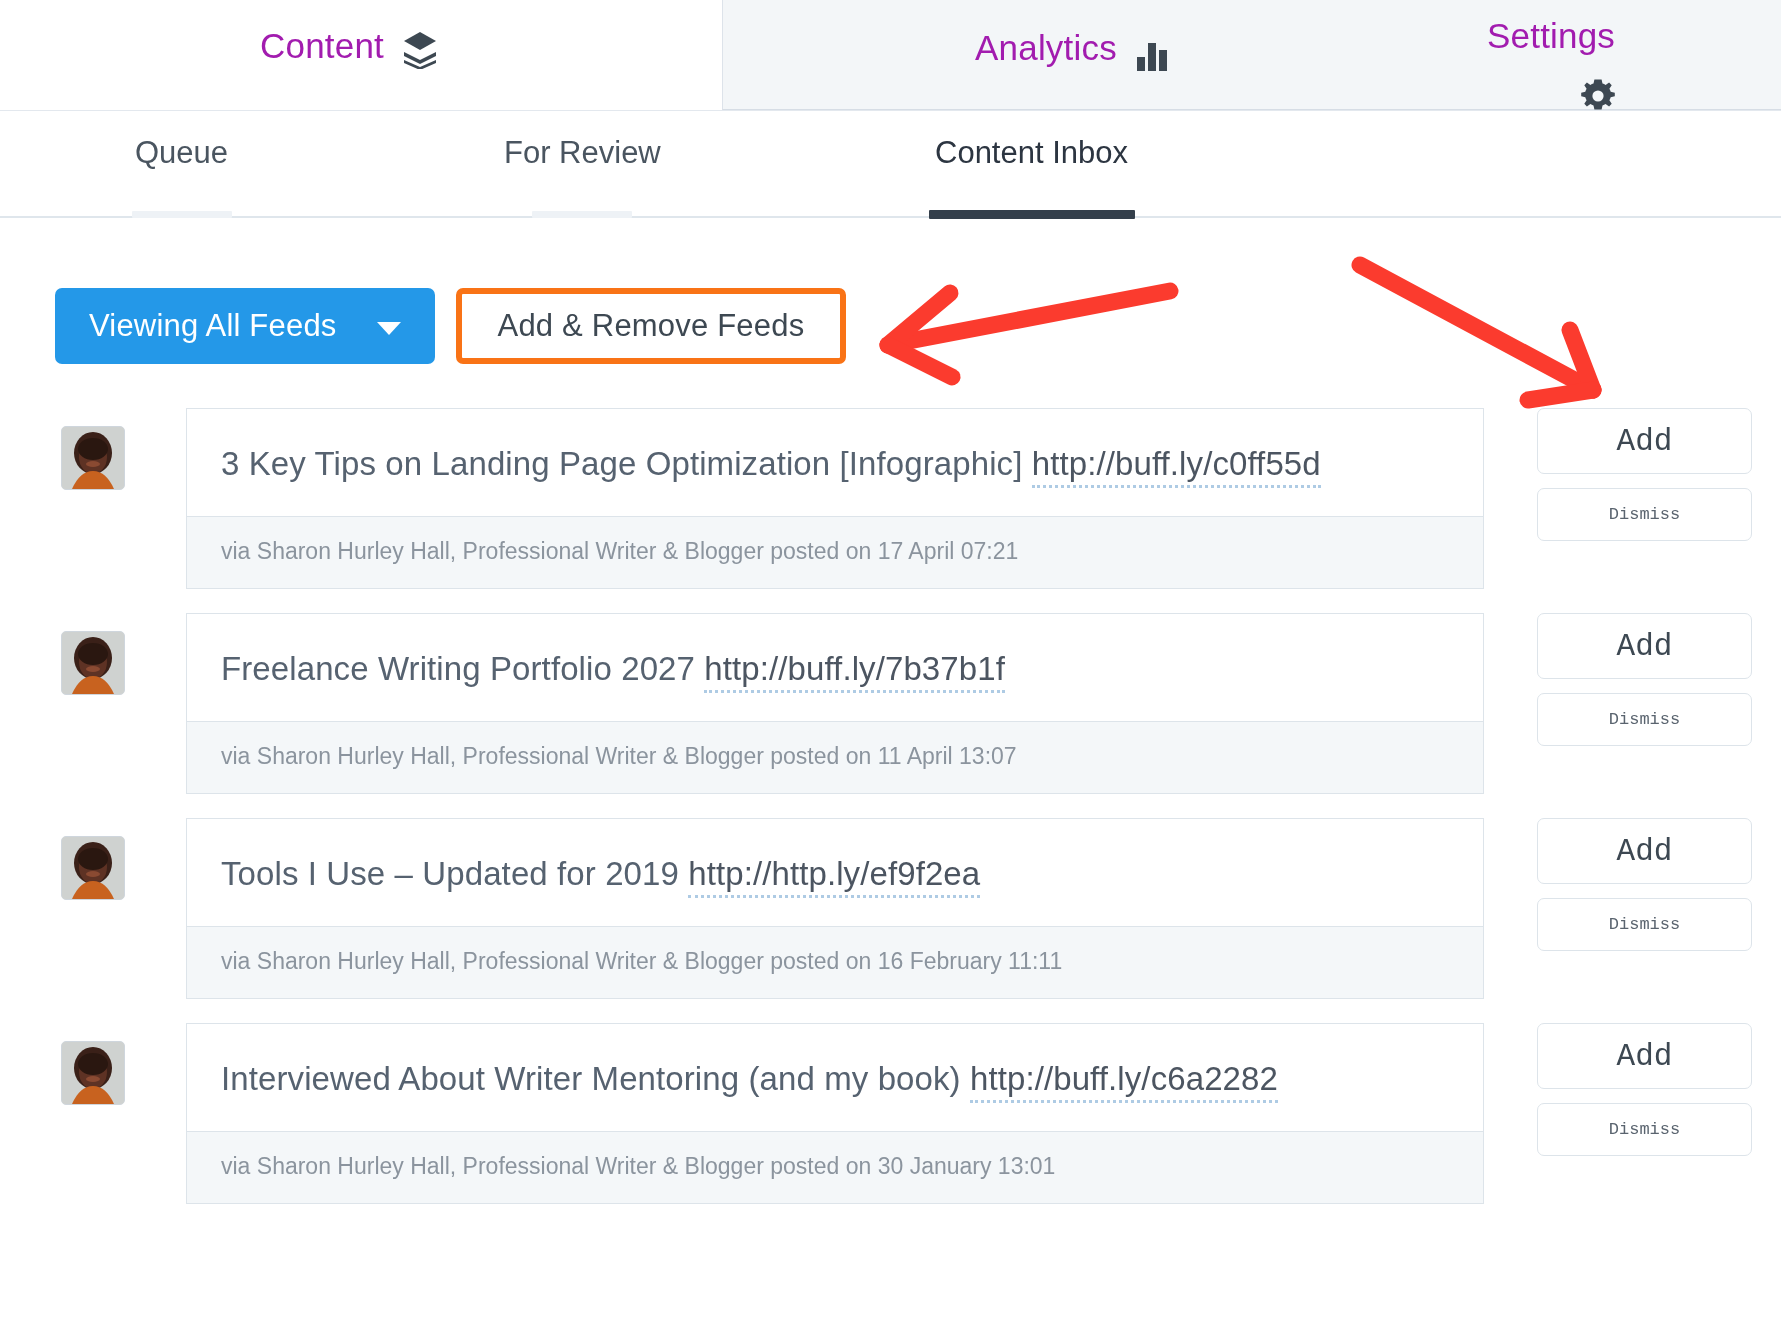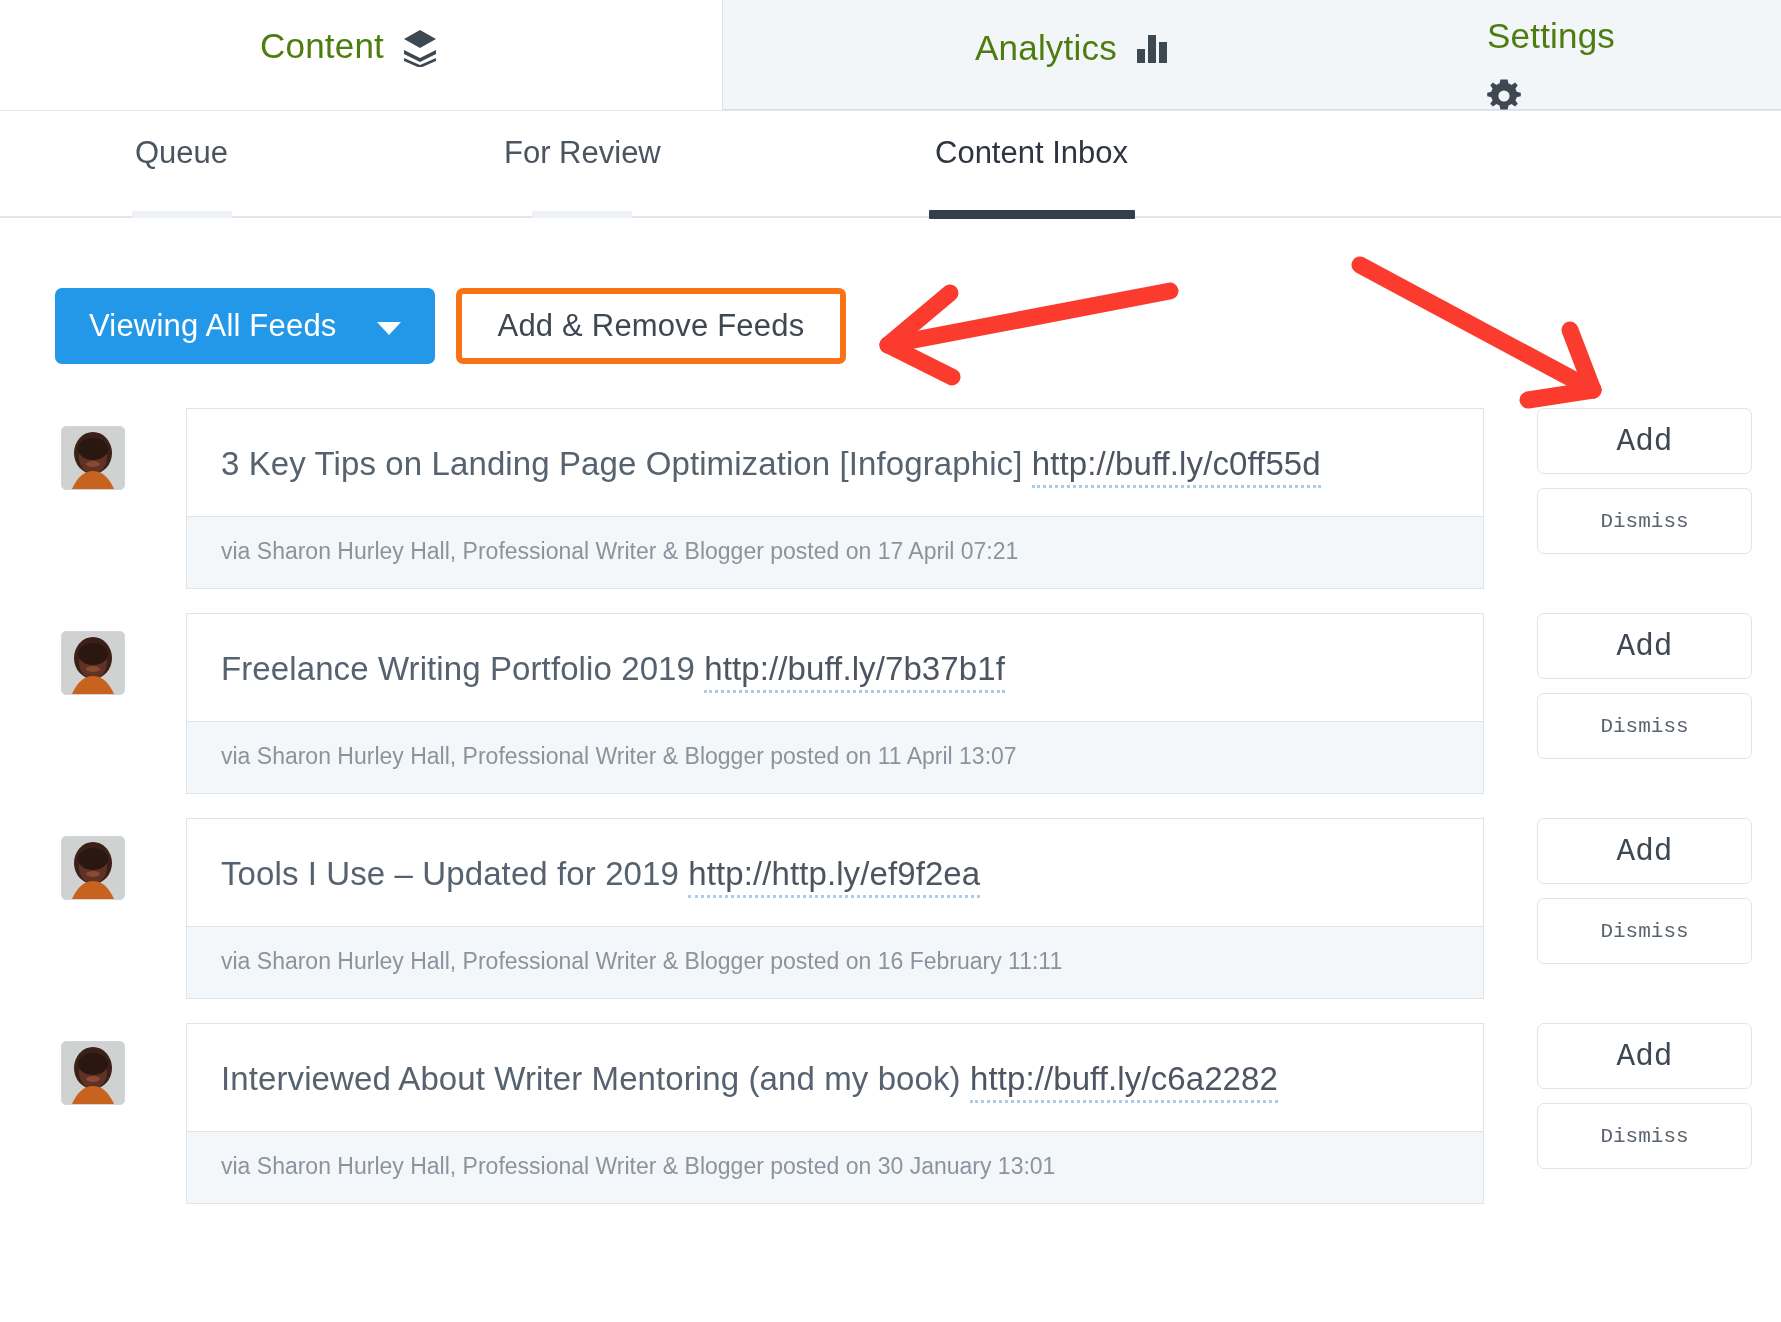--- a/index.html
+++ b/index.html
@@ -38,24 +38,24 @@
     flex: 1;
     background: #f3f6f8;
     border-left: 1px solid #dde3ea;
     border-bottom: 1px solid #d6dde5;
     display: flex;
     align-items: center;
     box-sizing: border-box;
   }
   .nav-item {
     display: flex;
-    align-items: flex-start;
+    align-items: flex-end;
     gap: 19px;
     font-size: 35px;
-    color: #4d7c0f;
+    color: #a21caf;
     letter-spacing: 0.2px;
     white-space: nowrap;
   }
   .nav-analytics {
     position: absolute;
     left: 975px;
     top: 28px;
   }
   .nav-settings {
     position: absolute;
@@ -247,22 +247,22 @@
     font-family: Liberation Mono, monospace;
     cursor: pointer;
     color: #3d4852;
   }
   .btn-add {
     height: 66px;
     font-size: 31px;
     margin-bottom: 14px;
   }
   .btn-dismiss {
-    height: 66px;
-    font-size: 21px;
+    height: 53px;
+    font-size: 17px;
     color: #5a646f;
   }
 
   
   .annotations {
     position: absolute;
     left: 0; top: 0;
     width: 1781px; height: 1322px;
     pointer-events: none;
   }
@@ -361,21 +361,21 @@
         <rect width="62" height="62" fill="#cfd2d0"></rect>
         <ellipse cx="31" cy="26" rx="19" ry="21" fill="#3a2018"></ellipse>
         <ellipse cx="31" cy="30" rx="14" ry="17" fill="#5e3224"></ellipse>
         <ellipse cx="31" cy="22" rx="15" ry="11" fill="#2a1710"></ellipse>
         <path d="M10 62 Q18 44 31 44 Q44 44 52 62 Z" fill="#c8621f"></path>
         <ellipse cx="31" cy="37" rx="7" ry="3" fill="#8a4a32"></ellipse>
       </svg>
     </div>
     <div class="card">
       <div class="card-title">
-        <span>Freelance Writing Portfolio 2019 </span><span class="link">http://buff.ly/7b37b1f</span>
+        <span>Freelance Writing Portfolio 2027 </span><span class="link">http://buff.ly/7b37b1f</span>
       </div>
       <div class="card-meta">via Sharon Hurley Hall, Professional Writer &amp; Blogger posted on 11 April 13:07</div>
     </div>
     <div class="actions">
       <button class="btn-add">Add</button>
       <button class="btn-dismiss">Dismiss</button>
     </div>
   </div>
 
   <div class="feed-row">

